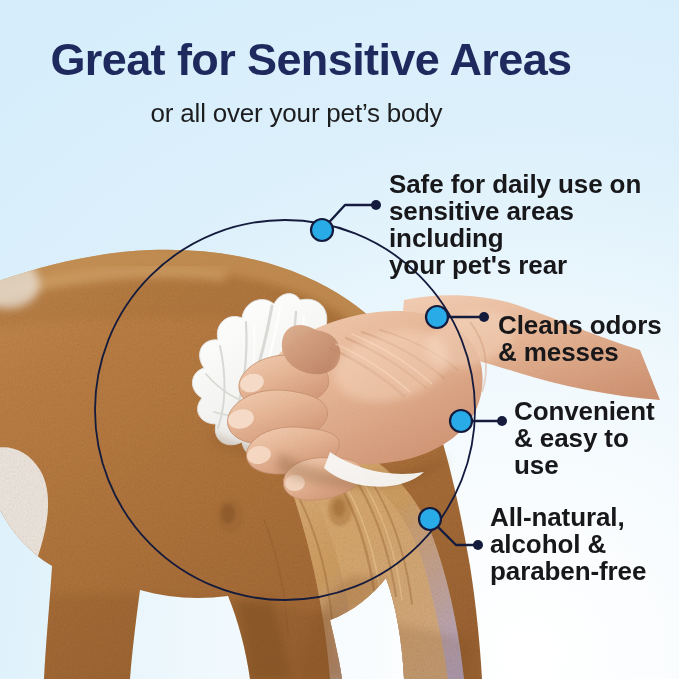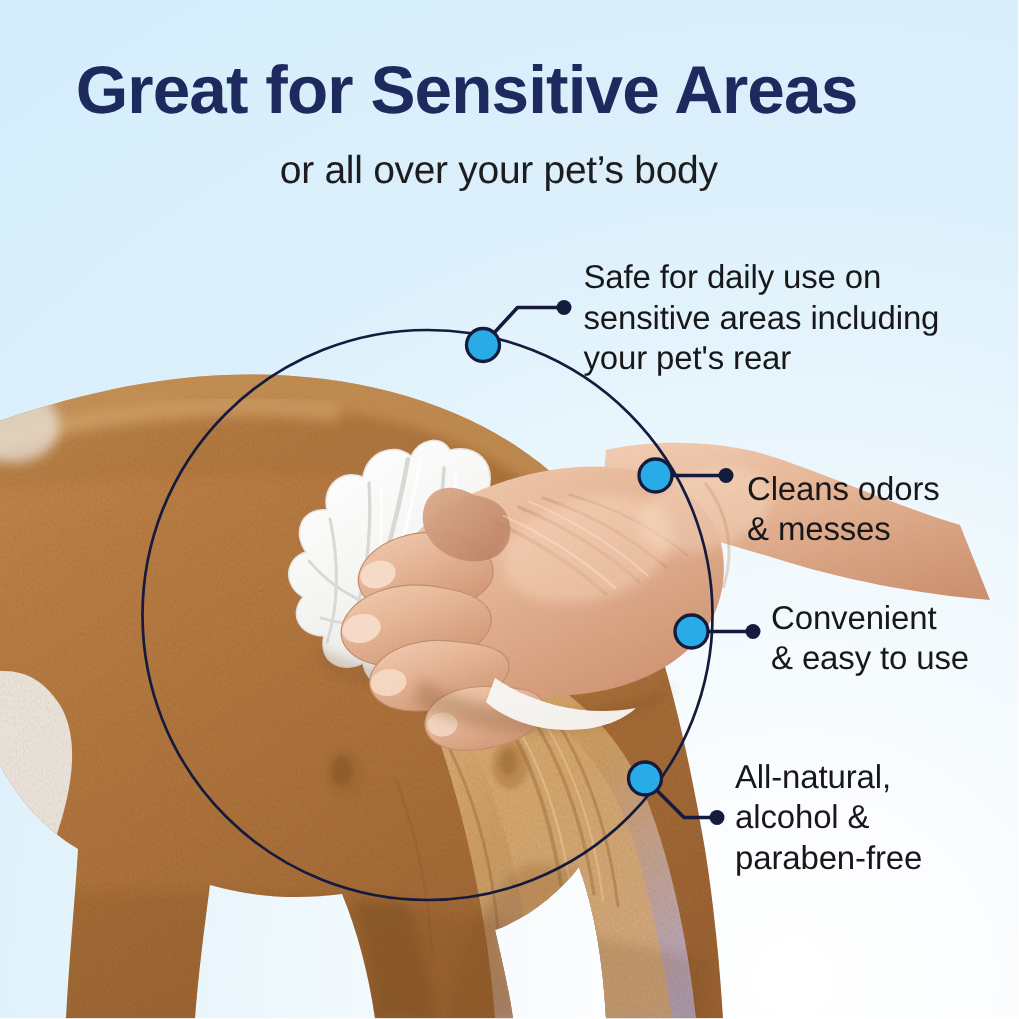--- a/index.html
+++ b/index.html
@@ -41,41 +41,40 @@
     top: 97px;
     left: 0;
     width: 593px;
     text-align: center;
     font-size: 26px;
     line-height: 32px;
     font-weight: 400;
     letter-spacing: -0.2px;
     color: #1d1d1f;
     white-space: nowrap;
-    padding-left: 36px;
   }
 
   
   .photo-layer {
     position: absolute;
     left: 0;
     top: 0;
     width: 679px;
     height: 679px;
   }
   .photo-layer svg { display: block; }
 
   
   .callout {
     position: absolute;
     color: #18181b;
-    font-size: 22px;
+    font-size: 26px;
     line-height: 27px;
     letter-spacing: -0.1px;
-    font-weight: 400;
+    font-weight: 700;
     white-space: pre-line;
   }
   .callout-0 { left: 389px; top: 171px; }
   .callout-1 { left: 498px; top: 292px; margin-top: 20px; }
   .callout-2 { left: 514px; top: 398px; }
   .callout-3 { left: 490px; top: 504px; }
 
   .overlay {
     position: absolute;
     left: 0; top: 0;

